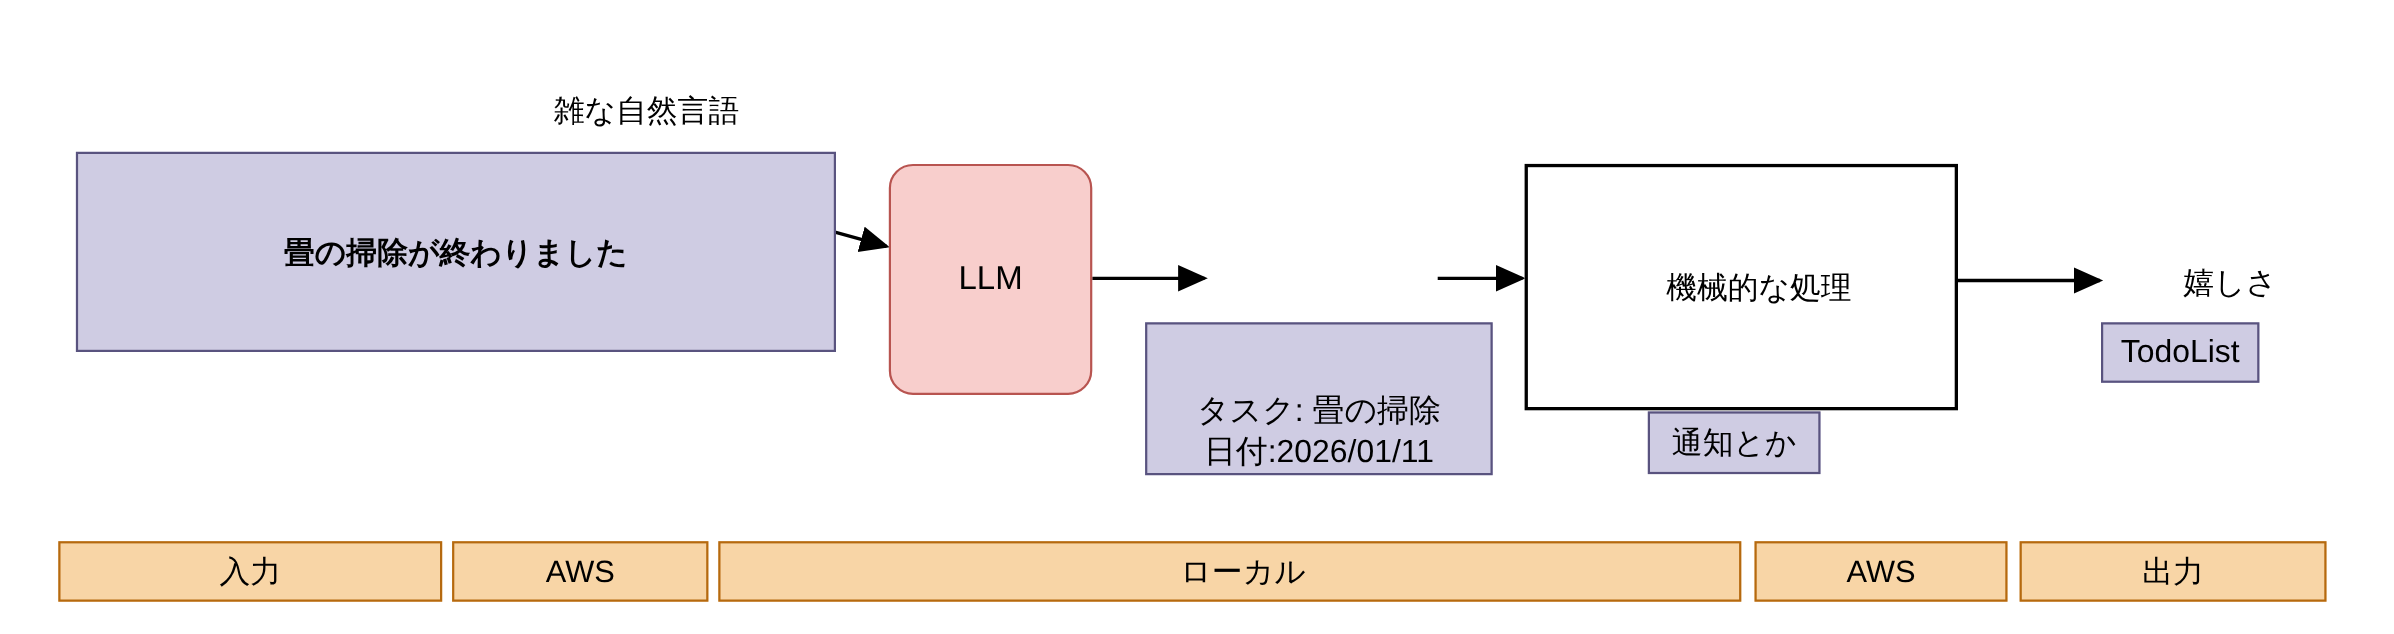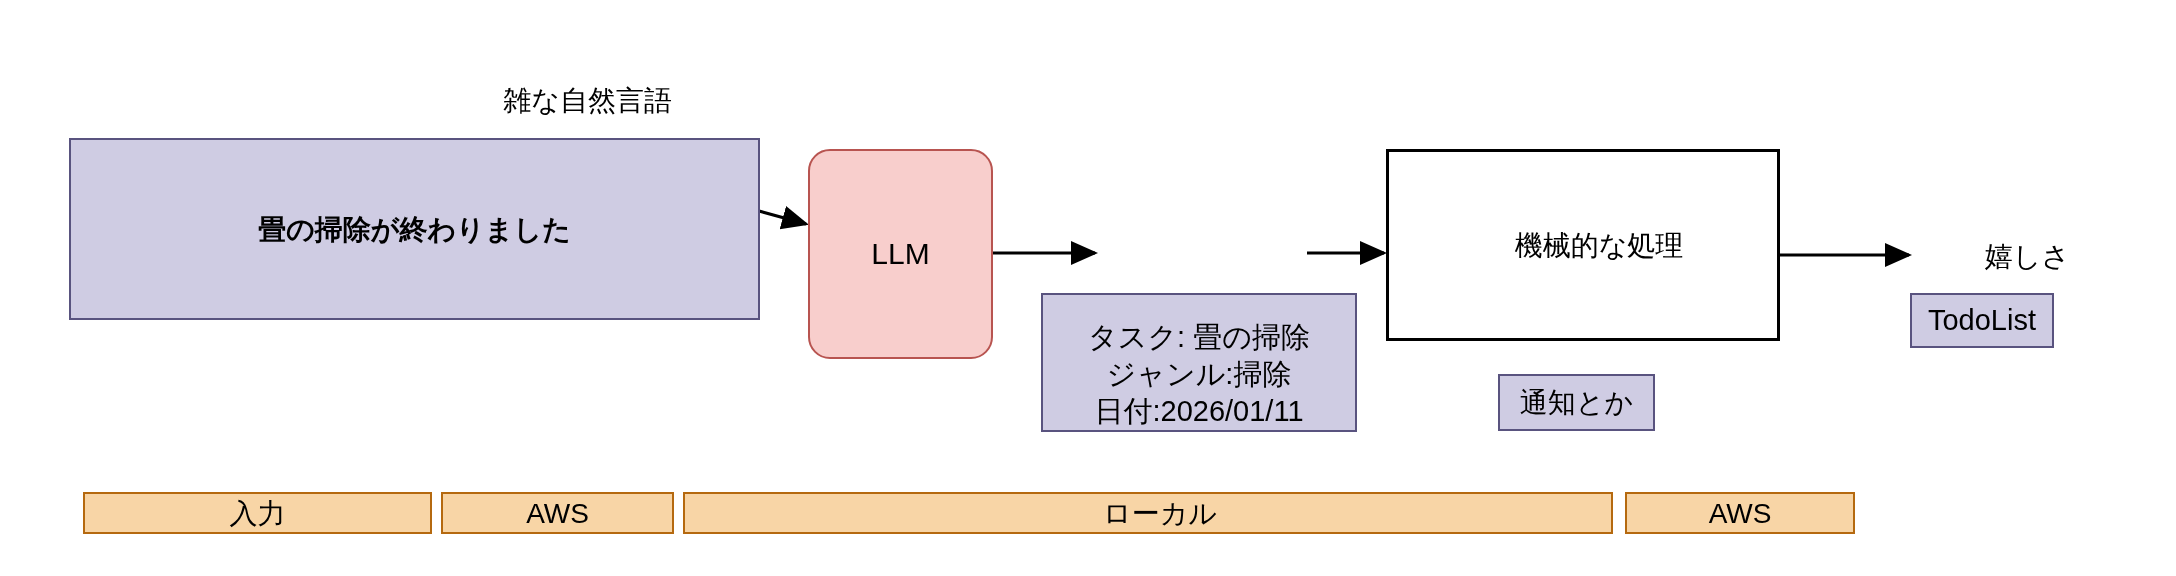--- a/index.html
+++ b/index.html
@@ -42,32 +42,31 @@
     border: 2px solid var(--orange-stroke, #B5690F);
   }
   .freelabel {
     text-align: right;
     font-size: 28px;
     line-height: 33px;
   }
   .datalines div { line-height: 37px; }
   #input-box-node   { left: 69px;   top: 138px; width: 691px; height: 182px; font-weight: bold; }
   #llm-node         { left: 808px;  top: 149px; width: 185px; height: 210px; font-size: 30px; border-radius: 22px; }
-  #process-node     { left: 1386px; top: 149px; width: 394px; height: 192px; padding-left: 32px; }
+  #process-node     { left: 1386px; top: 149px; width: 394px; height: 224px; padding-left: 32px; }
   #data-node        { left: 1041px; top: 293px; width: 316px; height: 139px; font-size: 29px; align-items: flex-end; }
   #notify-node      { left: 1498px; top: 374px; width: 157px; height: 57px; text-align: right; }
   #todolist-node    { left: 1910px; top: 293px; width: 144px; height: 55px; font-size: 29px; }
   #rough-label      { left: 75px;   top: 84px;  width: 597px; }
   #structured-label { left: 1051px; top: 222px; width: 300px; }
   #happiness-label  { left: 1908px; top: 240px; width: 162px; }
   .lane {
     top: 492px;
-    height: 42px;
+    height: 55px;
     font-size: 28px;
-    margin-left: 30px;
   }
   #lane-input  { left: 53px;   width: 349px; }
   #lane-aws1   { left: 411px;  width: 233px; }
   #lane-local  { left: 653px;  width: 930px; padding-left: 24px; }
   #lane-aws2   { left: 1595px; width: 230px; }
   #lane-output { left: 1836px; width: 279px; }
   #arrow-layer {
     position: absolute;
     left: 0; top: 0;
     width: 2176px; height: 576px;
@@ -107,21 +106,20 @@
     <span>畳の掃除が終わりました</span>
   </div>
 
   <div id="llm-node" class="abs node pink">
     <span>LLM</span>
   </div>
 
   <div id="data-node" class="abs node lavender">
     <div class="datalines">
       <div>タスク: 畳の掃除</div>
-      <div>ジャンル:掃除</div>
       <div>日付:2026/01/11</div>
     </div>
   </div>
 
   <div id="process-node" class="abs node whitebox">
     <span>機械的な処理</span>
   </div>
 
   <div id="notify-node" class="abs node lavender">
     <span>通知とか</span>
@@ -136,14 +134,17 @@
   </div>
   <div id="lane-aws1" class="abs node orange lane">
     <span>AWS</span>
   </div>
   <div id="lane-local" class="abs node orange lane">
     <span>ローカル</span>
   </div>
   <div id="lane-aws2" class="abs node orange lane">
     <span>AWS</span>
   </div>
+  <div id="lane-output" class="abs node orange lane">
+    <span>出力</span>
+  </div>
 
 </div>
 
 </body></html>

